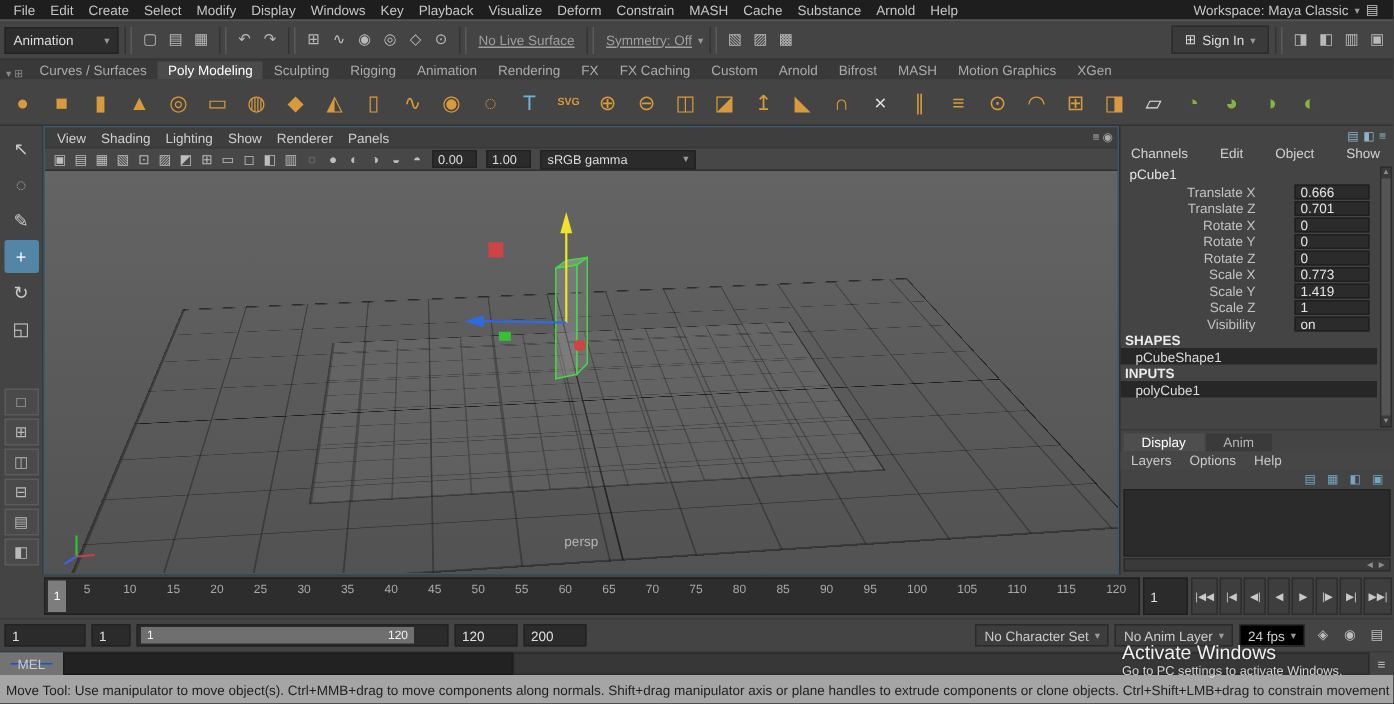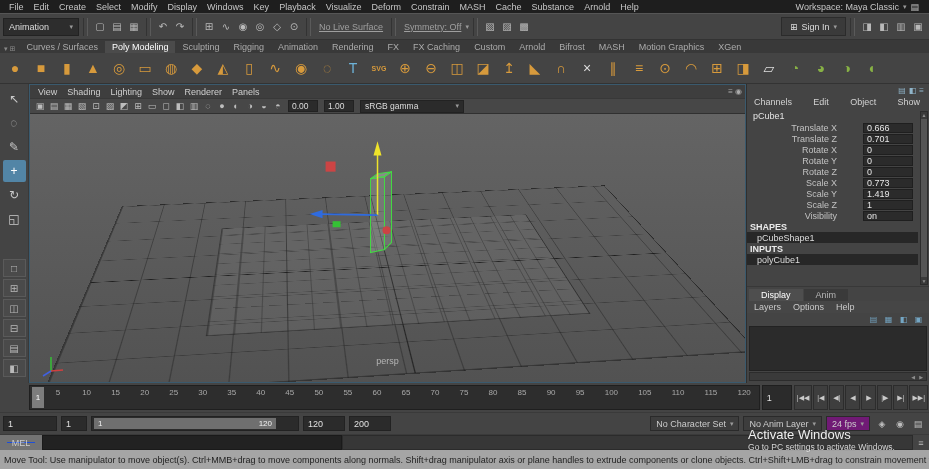--- a/index.html
+++ b/index.html
@@ -125,21 +125,21 @@
   .ts-controls { display: flex; align-items: center; gap: 1px; flex: none; }
   .pb-btn { min-width: 15px; height: 100%; padding: 0 2px; background: #3e3e3e; border: 1px solid #2c2c2c; color: #c9c9c9; font-size: 7px; display: flex; align-items: center; justify-content: center; white-space: nowrap; }
 
   
   .rangeslider { height: 22px; background: #444; border-top: 1px solid #3a3a3a; display: flex; align-items: center; gap: 4px; padding: 0 3px; flex: none; }
   .rs-field { background: #2b2b2b; border: 1px solid #222; height: 15px; display: flex; align-items: center; padding: 0 4px; color: #e0e0e0; flex: none; }
   .w54 { width: 54px; } .w26 { width: 26px; } .w42 { width: 42px; }
   .rs-track { width: 208px; height: 15px; background: #2b2b2b; border: 1px solid #222; position: relative; flex: none; }
   .rs-bar { position: absolute; left: 2px; top: 1px; bottom: 1px; width: 182px; background: #6f6f6f; display: flex; align-items: center; justify-content: space-between; padding: 0 4px; color: #f2f2f2; font-size: 8px; }
   .rs-drop { height: 15px; background: #3d3d3d; border: 1px solid #2a2a2a; display: flex; align-items: center; gap: 4px; padding: 0 5px; color: #cccccc; flex: none; white-space: nowrap; }
-  .rs-drop.dark { background: #701a75; }
+  .rs-drop.dark { background: #000000; }
   .rs-icons { display: flex; gap: 2px; flex: none; }
   .rs-icon { width: 16px; height: 15px; display: flex; align-items: center; justify-content: center; font-size: 9px; color: #bdbdbd; }
 
   
   .commandline { height: 16px; display: flex; background: #444; border-top: 1px solid #3a3a3a; flex: none; }
   .mel { width: 42px; background: #1d4ed8; border: 7px solid #737373; color: #cccccc; display: flex; align-items: center; justify-content: center; flex: none; }
   .cmd-input { width: 300px; background: #222; border: 1px solid #1a1a1a; color: #ddd; font: 9px "Liberation Sans","DejaVu Sans",sans-serif; padding: 0 3px; flex: none; }
   .cmd-result { flex: 1; background: #373737; border: 1px solid #2b2b2b; }
   .cmd-icon { width: 16px; display: flex; align-items: center; justify-content: center; color: #bdbdbd; flex: none; }
 

